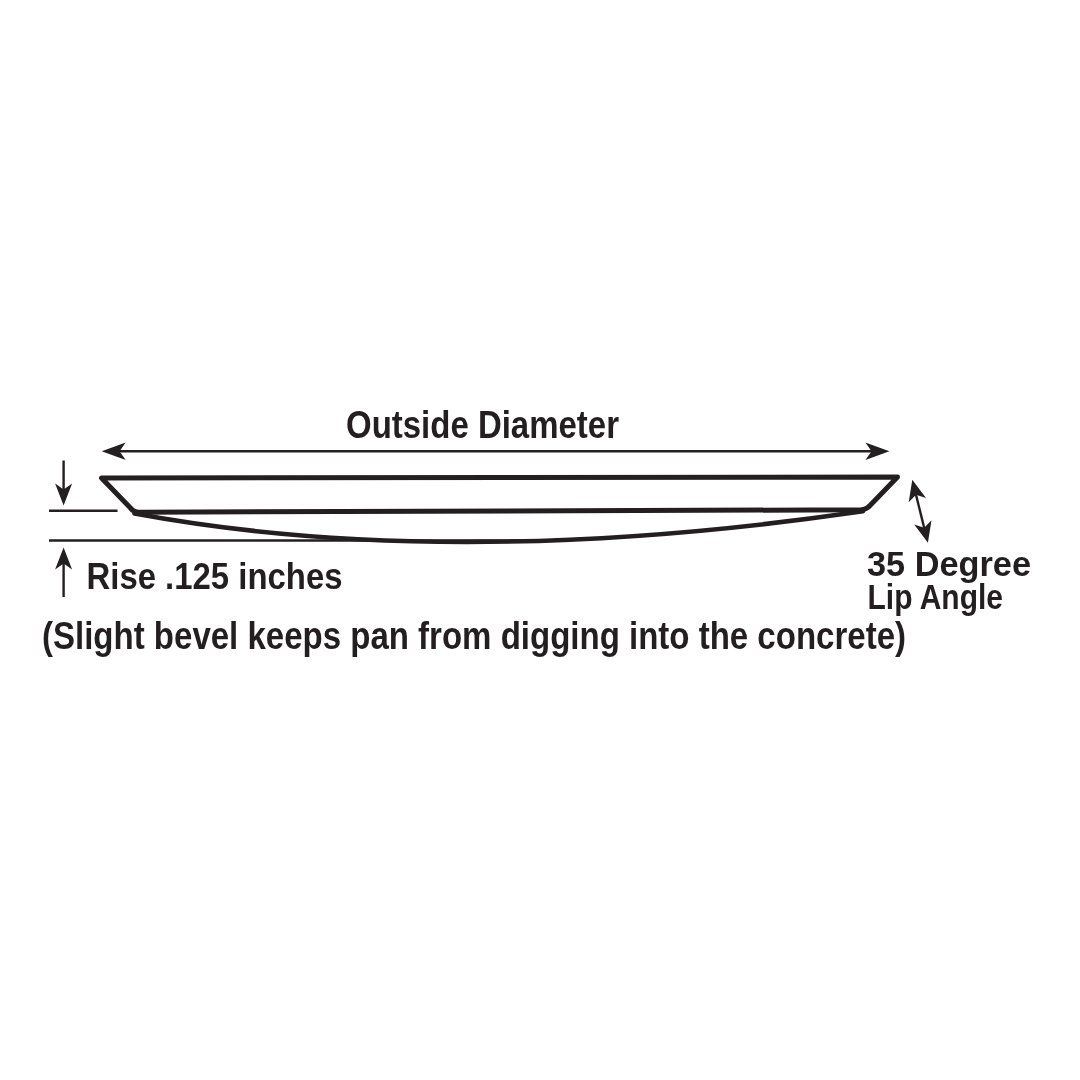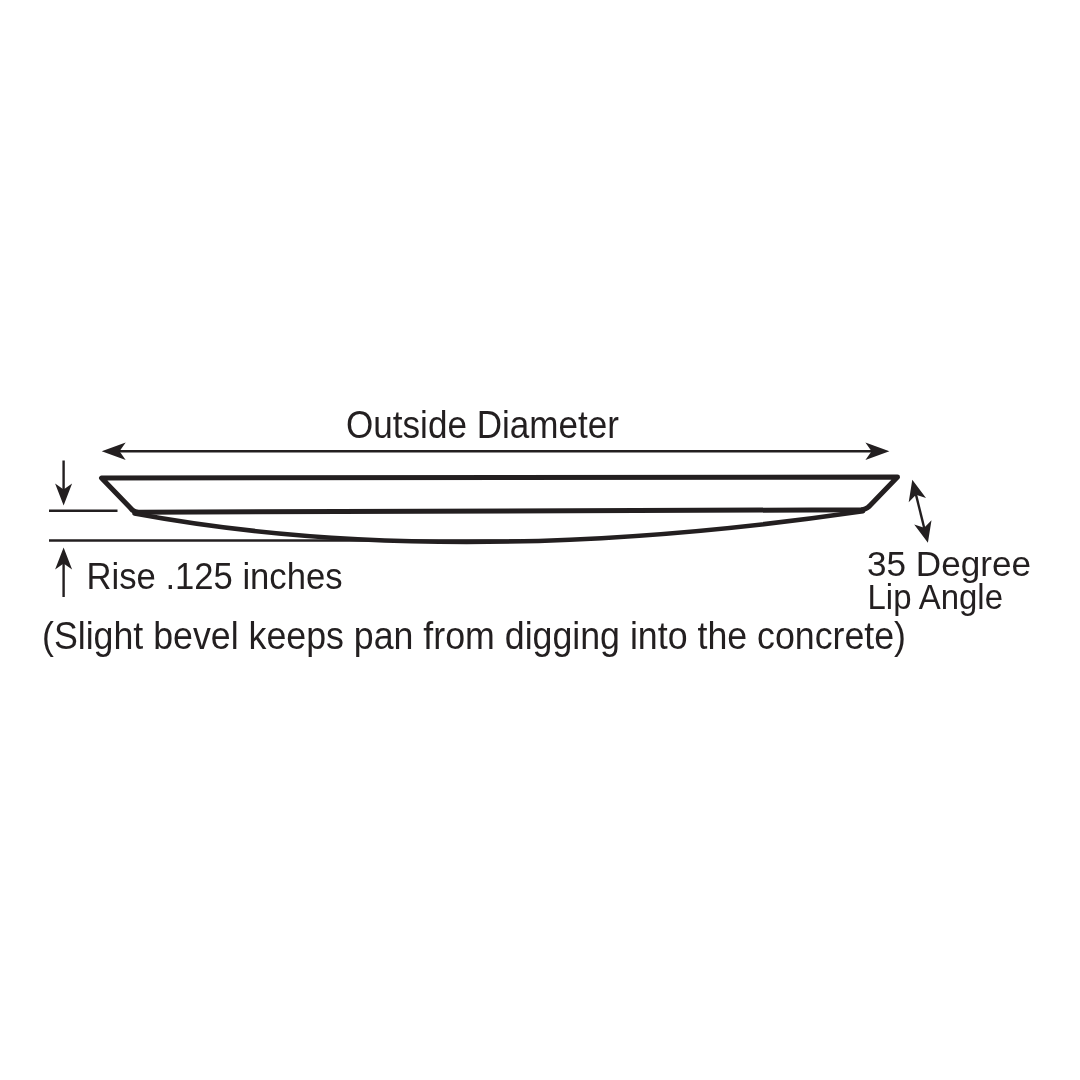--- a/index.html
+++ b/index.html
@@ -1,16 +1,16 @@
 <!DOCTYPE html>
 <html><head>
 <meta charset="utf-8">
 <style>
   html,body{margin:0;padding:0;background:#ffffff;}
-  #canvas{width:1080px;height:840px;position:relative;background:#ffffff;overflow:hidden;}
+  #canvas{width:1080px;height:840px;position:relative;background:#ffffff;overflow:hidden;font-weight:bold;}
   svg{display:block;}
   text{font-family:"Liberation Sans",sans-serif;fill:#231f20;}
 </style>
 </head>
 <body>
 <div id="canvas">
 <svg width="1080" height="1080" viewBox="0 0 1080 1080" xmlns="http://www.w3.org/2000/svg">
   <rect x="0" y="0" width="1080" height="1080" fill="#ffffff"></rect>
 
   <text x="346" y="437.5" font-size="38" textLength="273" lengthAdjust="spacingAndGlyphs">Outside Diameter</text>

